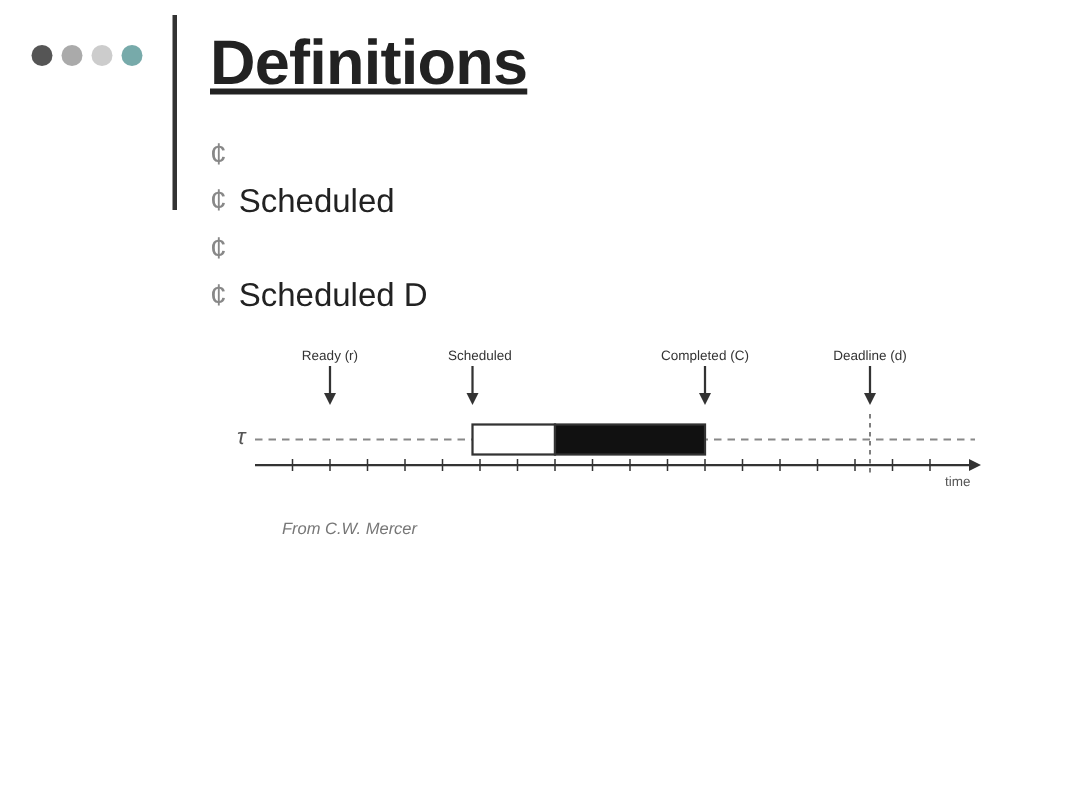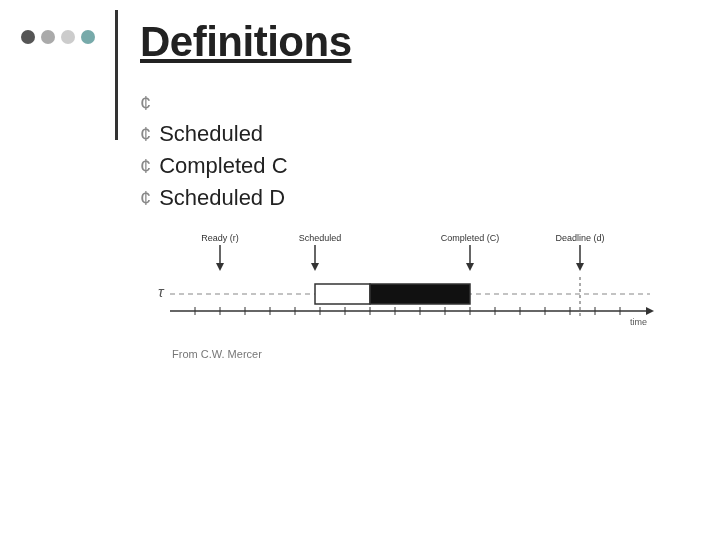--- a/index.html
+++ b/index.html
@@ -103,22 +103,23 @@
     }
 
     
     .timeline-svg {
       display: block;
     }
 
     .from-credit {
       font-size: 11px;
       color: #777;
+      font-style: italic;
       margin-top: 4px;
-      margin-left: 32px;
+      margin-left: 48px;
     }
   </style>
 </head>
 <body>
 
 <div class="left-panel">
   <div class="dot-row">
     <div class="dot dot-dark"></div>
     <div class="dot dot-mid"></div>
     <div class="dot dot-light"></div>
@@ -135,21 +136,20 @@
   <ul class="bullet-list">
     <li>
       <span class="bullet-icon">¢</span>
     </li>
     <li>
       <span class="bullet-icon">¢</span>
       <span>Scheduled</span>
     </li>
     <li>
       <span class="bullet-icon">¢</span>
-      <span>Completed C</span>
     </li>
     <li>
       <span class="bullet-icon">¢</span>
       <span>Scheduled D</span>
     </li>
   </ul>
 
   <div class="diagram">
 
     <svg class="timeline-svg" width="560" height="115">

